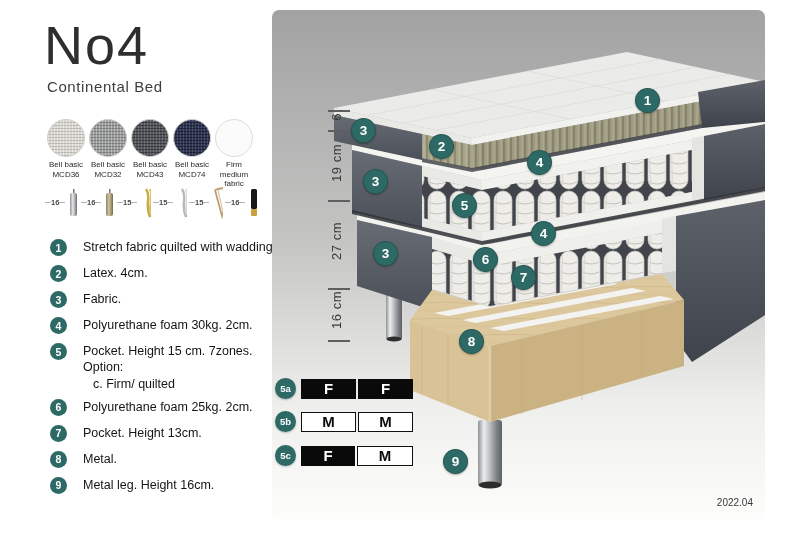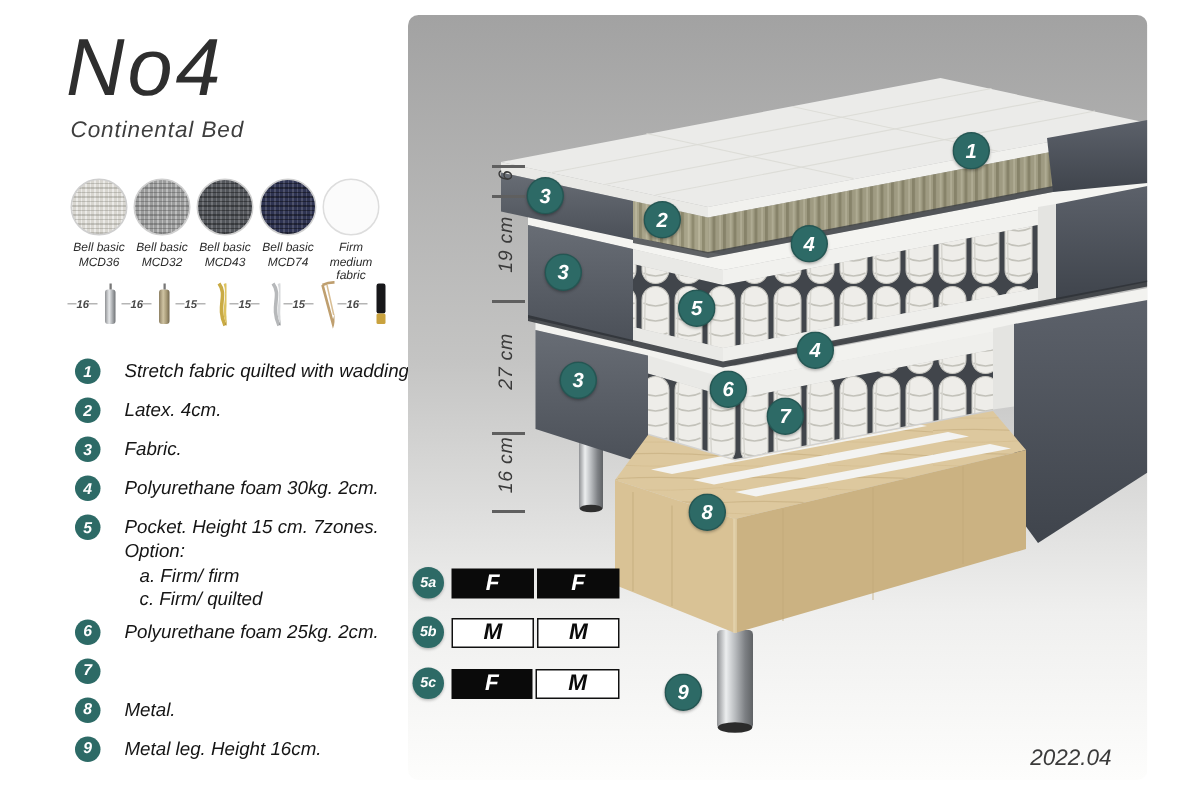--- a/index.html
+++ b/index.html
@@ -1,18 +1,18 @@
 <!DOCTYPE html>
 <html><head>
 <meta charset="utf-8">
 <style>
   html,body{margin:0;padding:0;background:#fff;}
   *{box-sizing:border-box;}
   #stage{position:relative;width:800px;height:533px;background:#ffffff;overflow:hidden;
-         font-family:"Liberation Sans","DejaVu Sans",sans-serif;color:#1c1c1c;font-style:italic;}
+         font-family:"Liberation Sans","DejaVu Sans",sans-serif;color:#1c1c1c;}
 
   
   .title{position:absolute;left:44px;top:14px;font-size:54px;font-weight:200;
          letter-spacing:2px;color:#2e2e2e;}
   .subtitle{position:absolute;left:47px;top:78px;font-size:15px;font-weight:300;
          letter-spacing:.6px;color:#3e3e3e;}
 
   .swatches{position:absolute;left:45px;top:119px;width:228px;display:flex;gap:0;}
   .swatch{width:42px;display:flex;flex-direction:column;align-items:center;}
   .swatch .circle{width:38px;height:38px;border-radius:50%;border:1px solid #cfcfcf;}
@@ -51,21 +51,21 @@
 
   .firmrow{position:absolute;left:3px;display:flex;align-items:center;}
   .badge-f{width:21px;height:21px;border-radius:50%;background:#2d6a66;color:#fff;font-size:9.5px;
            font-weight:bold;display:flex;align-items:center;justify-content:center;margin-right:5px;
            box-shadow:0 1px 2px rgba(0,0,0,.25);}
   .fbar{width:112px;height:20px;display:flex;gap:2px;}
   .fhalf{flex:1;display:flex;align-items:center;justify-content:center;font-size:15px;font-weight:600;}
   .fblack{background:#0a0a0a;color:#fff;}
   .fwhite{background:#fff;color:#0a0a0a;border:1.5px solid #101010;}
 
-  .version{position:absolute;right:24px;top:487px;font-size:15px;color:#3a3a3a;}
+  .version{position:absolute;right:12px;top:487px;font-size:10px;color:#3a3a3a;}
 </style>
 </head>
 <body>
 
 <div id="stage">
 
   <div class="title">No4</div>
   <div class="subtitle">Continental Bed</div>
 
   <div class="swatches">
@@ -200,29 +200,29 @@
     </div>
     <div class="specrow">
       <div class="badge-s">4</div>
       <div class="spectext">Polyurethane foam 30kg. 2cm.</div>
     </div>
     <div class="specrow">
       <div class="badge-s">5</div>
       <div class="spectext">Pocket. Height 15 cm. 7zones. Option:</div>
     </div>
     <div class="specopts">
-      <div>a. Firm/ firm</div>
       <div>c. Firm/ quilted</div>
     </div>
     <div class="specrow">
       <div class="badge-s">6</div>
       <div class="spectext">Polyurethane foam 25kg. 2cm.</div>
     </div>
     <div class="specrow">
       <div class="badge-s">7</div>
+      <div class="spectext">Pocket. Height 13cm.</div>
     </div>
     <div class="specrow">
       <div class="badge-s">8</div>
       <div class="spectext">Metal.</div>
     </div>
     <div class="specrow">
       <div class="badge-s">9</div>
       <div class="spectext">Metal leg. Height 16cm.</div>
     </div>
   </div>

